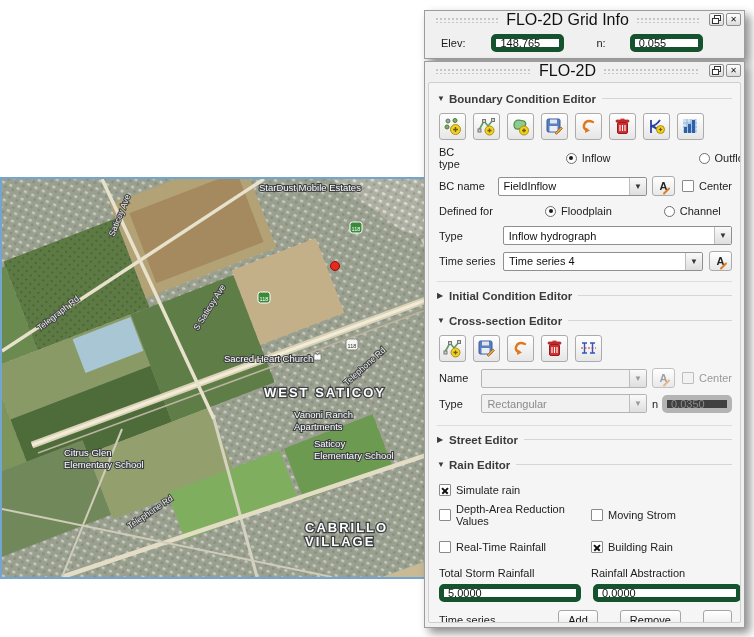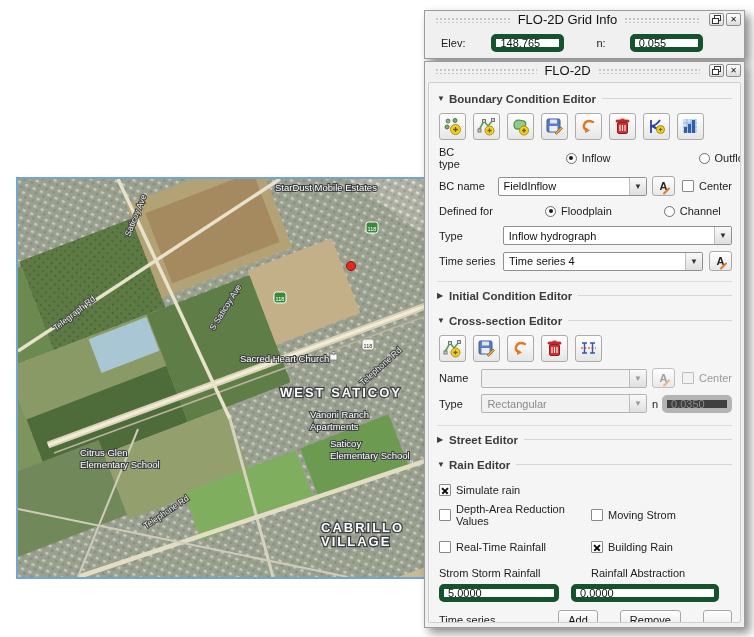--- a/index.html
+++ b/index.html
@@ -1,39 +1,39 @@
 <!DOCTYPE html>
 <html><head>
 <meta charset="utf-8">
 <style>
   * { margin:0; padding:0; box-sizing:border-box; }
   html,body { width:754px; height:637px; background:#ffffff; overflow:hidden;
     font-family:"Liberation Sans", sans-serif; font-size:11px; color:#222; }
   .stage { position:relative; width:754px; height:637px; background:#fff; }
 
   
-  .map-canvas { position:absolute; left:16px; top:177px; width:689px; height:402px;
+  .map-canvas { position:absolute; left:0; top:177px; width:689px; height:402px;
     border:2px solid #72a6d0; background:#99a188; overflow:hidden; }
   .map-canvas svg { display:block; }
   text.ml { paint-order:stroke; stroke:#3f4245; stroke-width:2.2px; fill:#ffffff;
     font-family:"Liberation Sans", sans-serif; }
   text.ml.poi { font-size:9.5px; }
   text.ml.city { font-size:13px; font-weight:bold; letter-spacing:2px; stroke-width:2.6px; }
   text.ml.road { font-size:8.5px; stroke-width:2px; fill:#f4f4ee; }
 
   
   .panel { position:absolute; left:424px; width:321px; background:#f0f0f0;
     border:1px solid #9c9c9c; box-shadow:5px 5px 9px rgba(0,0,0,.45); }
   .panel-gridinfo { top:10px; height:49px; }
   .panel-flo2d   { top:61px; height:567px; }
   .titlebar { height:17px; display:flex; align-items:center; padding:0 3px; }
   .title-dots { flex:1; height:7px; margin:0 7px;
     background-image:radial-gradient(circle, #c6c6c6 0.9px, transparent 1.1px);
     background-size:4px 4px; background-position:0 1px; }
-  .title-text { font-size:13px; color:#111; white-space:nowrap; }
+  .title-text { font-size:16px; color:#111; white-space:nowrap; }
   .wbtn { width:15px; height:13px; margin-left:2px; border:1px solid #8f8f8f; border-radius:2px;
     background:linear-gradient(#fefefe,#dcdcdc); display:flex; align-items:center; justify-content:center;
     font-size:8px; line-height:1; color:#111; }
   .gi-row { display:flex; align-items:center; margin:6px 0 0 16px; }
   .tin { height:18px; border:5px solid #14532d; background:#fff; font-family:"Liberation Sans",sans-serif;
     font-size:11px; padding:4px 4px; color:#111; border-radius:5px; }
 
   .scrollarea { position:absolute; left:3px; right:3px; top:20px; bottom:4px;
     border:1px solid #cfcfcf; border-radius:2px; background:#f5f5f5; padding:2px 8px 2px 8px; overflow:hidden; }
 
@@ -492,25 +492,25 @@
             <span class="cb"></span>
             <span>Real-Time Rainfall</span>
           </span>
           <span class="cb-item">
             <span class="cb on"></span>
             <span>Building Rain</span>
           </span>
         </div>
 
         <div class="frow" style="margin-top:8px;">
-          <span class="flabel" style="width:152px;">Strom Storm Rainfall</span>
+          <span class="flabel" style="width:152px;">Total Storm Rainfall</span>
           <span class="flabel">Rainfall Abstraction</span>
         </div>
         <div class="frow" style="margin-top:2px;">
-          <input class="tin" style="width: 120px;" readonly="" value="5.0000">
+          <input class="tin" style="width: 142px;" readonly="" value="5.0000">
           <input class="tin" style="width: 148px; margin-left: 12px;" readonly="" value="0.0000">
         </div>
 
         <div class="frow" style="margin-top:8px;">
           <span class="flabel">Time series</span>
           <span class="spacer"></span>
           <div class="pbtn">
               <span>Add</span>
             </div>
           <div class="pbtn">

